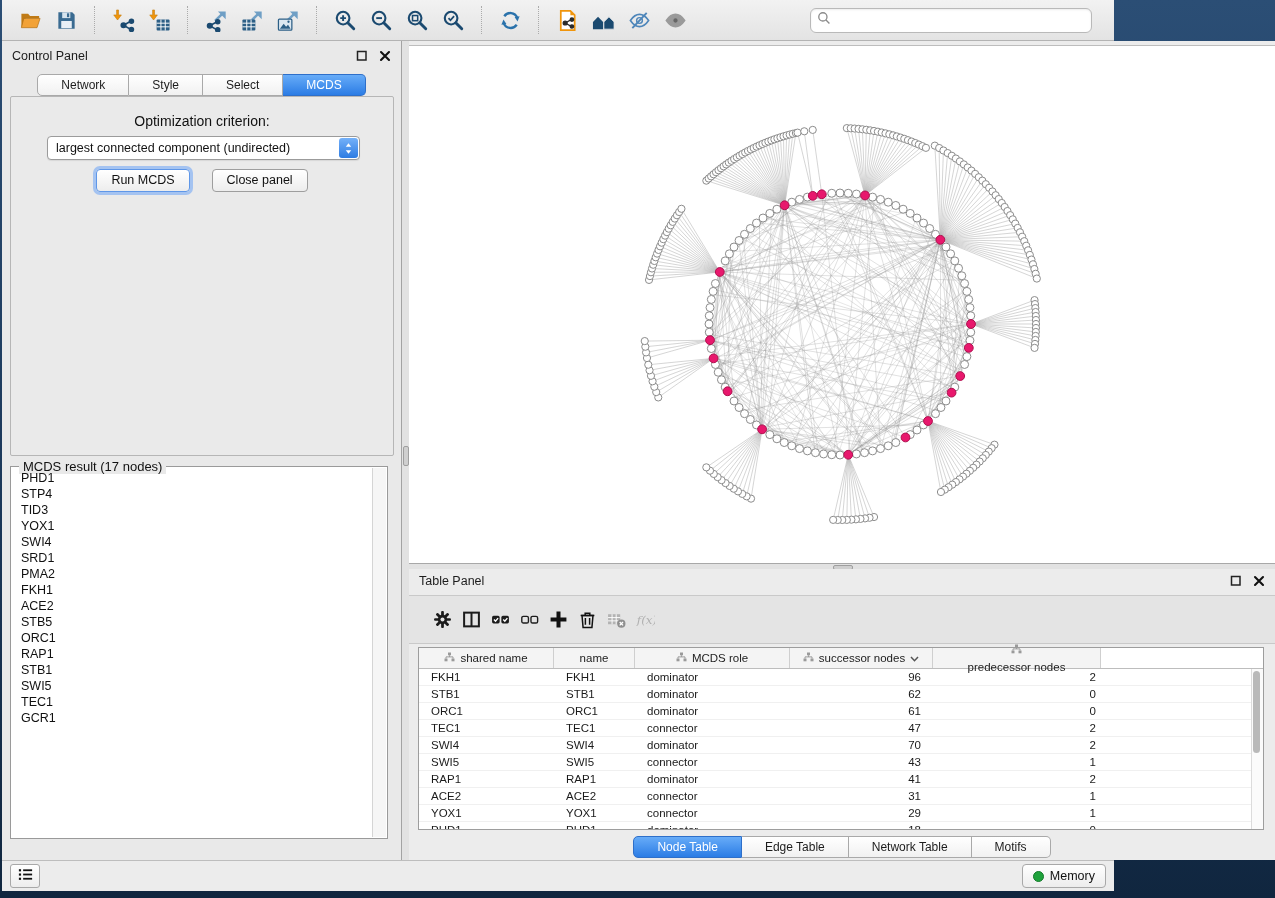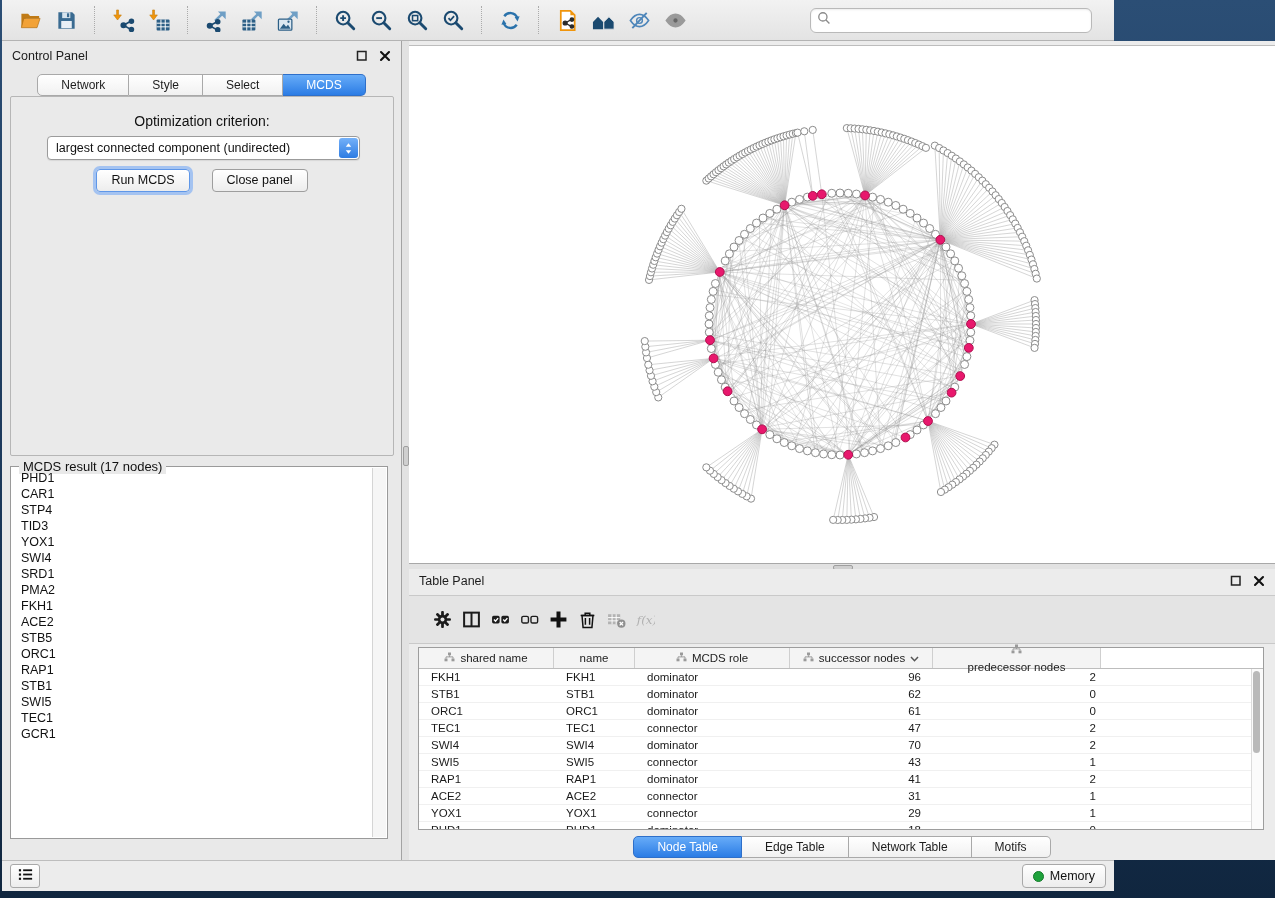--- a/index.html
+++ b/index.html
@@ -323,21 +323,20 @@
       <div class="opt-buttons">
         <span class="btn focused">Run MCDS</span>
         <span class="btn">Close panel</span>
       </div>
     </div>
 
     <div class="mcds-fieldset">
       <span class="mcds-legend">MCDS result (17 nodes)</span>
       <div class="mcds-list" id="mcds-list">
           <div class="mcds-item">PHD1</div>
-          <div class="mcds-item">CAR1</div>
           <div class="mcds-item">STP4</div>
           <div class="mcds-item">TID3</div>
           <div class="mcds-item">YOX1</div>
           <div class="mcds-item">SWI4</div>
           <div class="mcds-item">SRD1</div>
           <div class="mcds-item">PMA2</div>
           <div class="mcds-item">FKH1</div>
           <div class="mcds-item">ACE2</div>
           <div class="mcds-item">STB5</div>
           <div class="mcds-item">ORC1</div>

